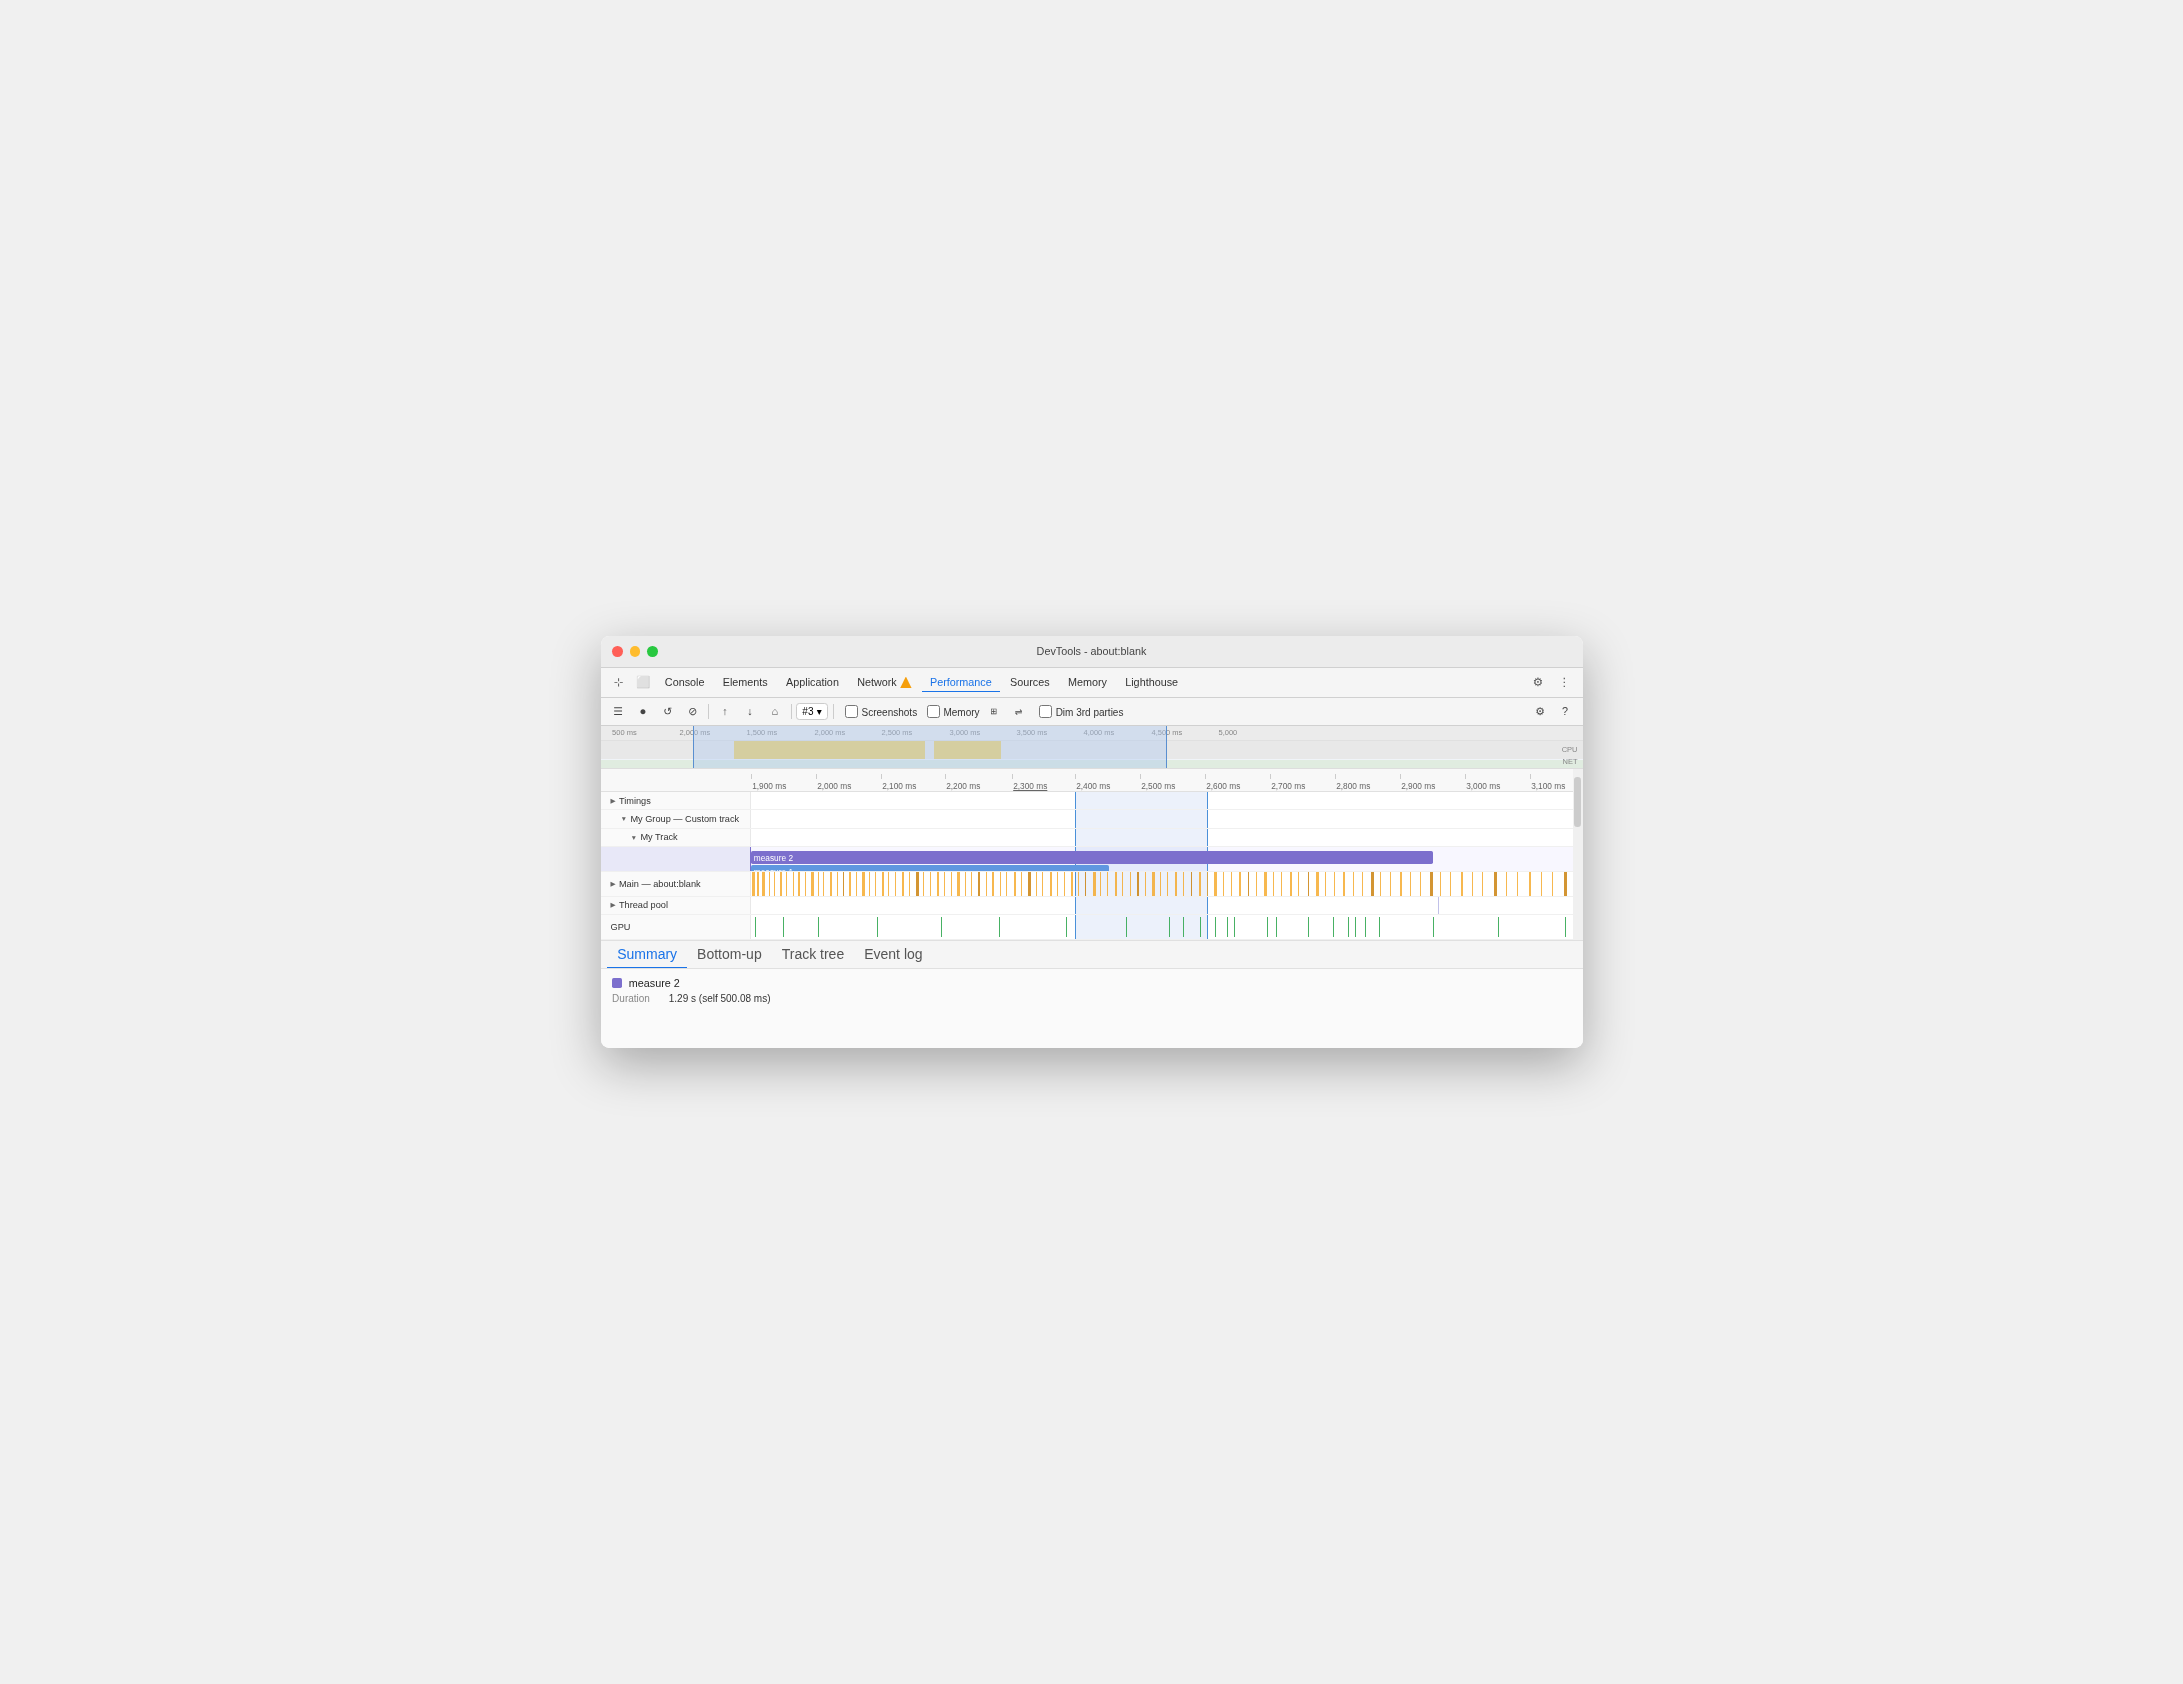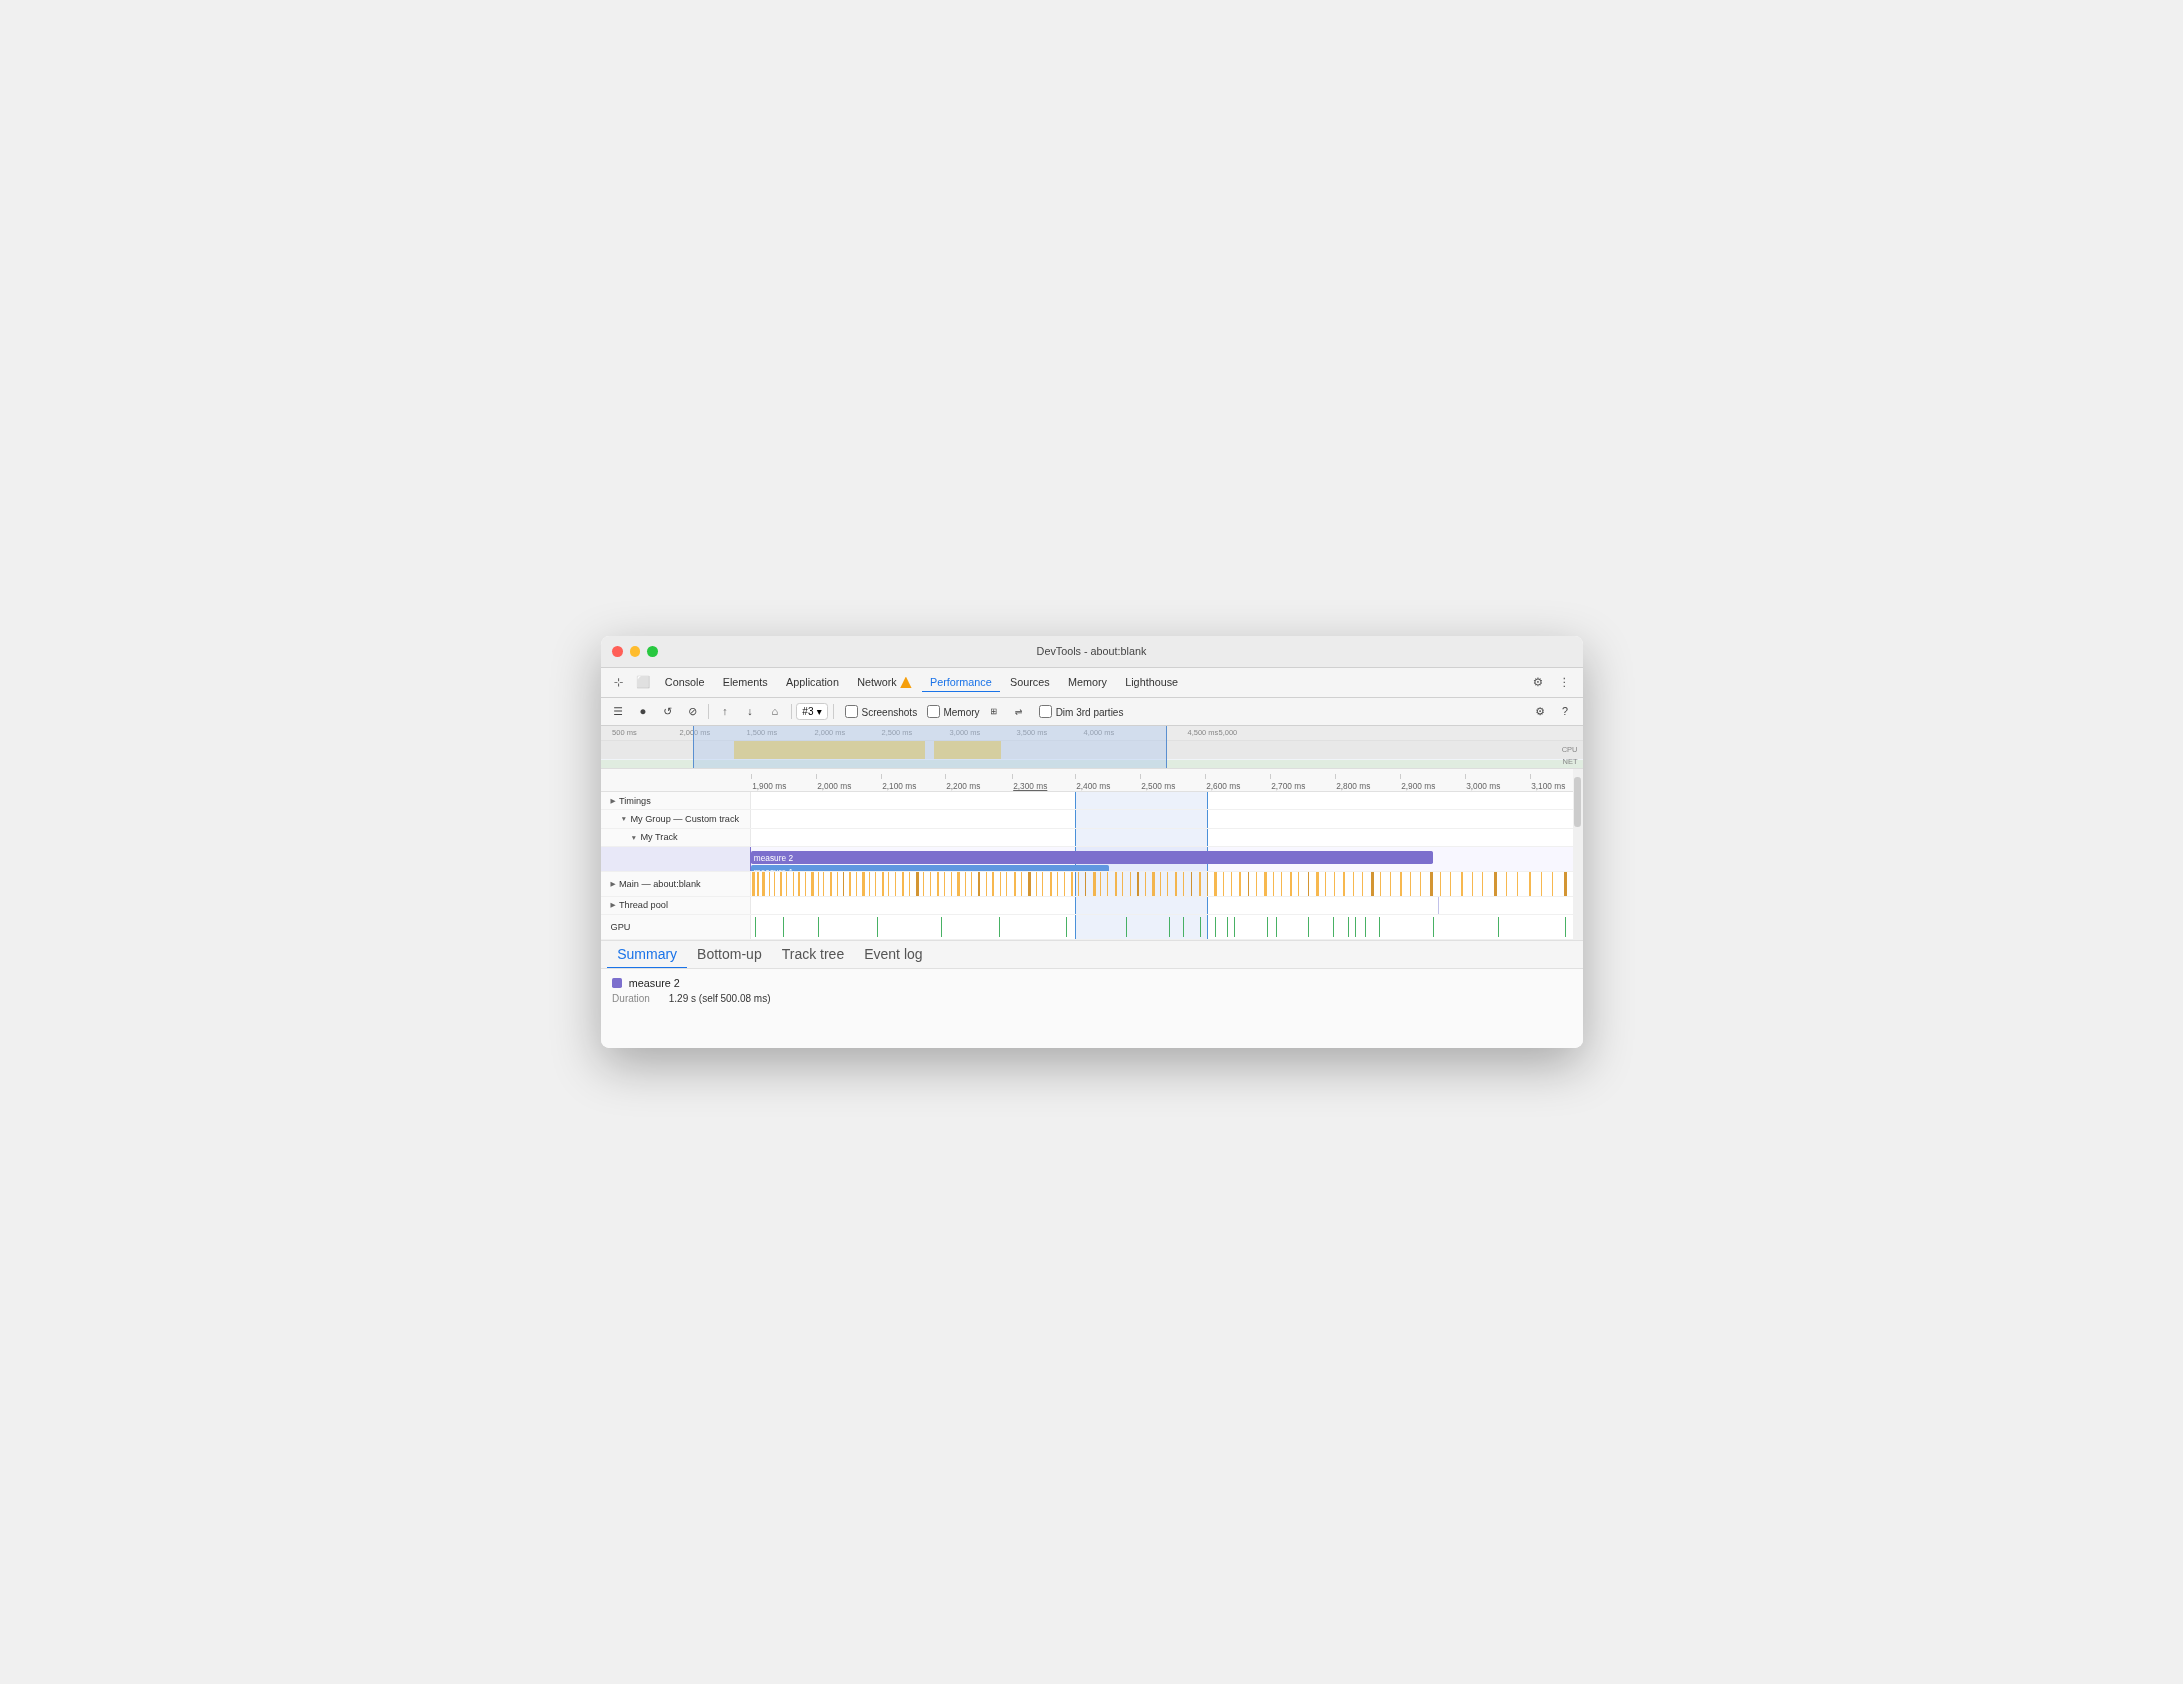--- a/index.html
+++ b/index.html
@@ -488,21 +488,21 @@
   <div class="mini-overview">
     <div class="mini-timeline-ruler">
       <div class="mini-tick" style="left:11.6px;">500 ms</div>
       <div class="mini-tick" style="left:79px;">2,000 ms</div>
       <div class="mini-tick" style="left:146px;">1,500 ms</div>
       <div class="mini-tick" style="left:214px;">2,000 ms</div>
       <div class="mini-tick" style="left:281px;">2,500 ms</div>
       <div class="mini-tick" style="left:349px;">3,000 ms</div>
       <div class="mini-tick" style="left:416px;">3,500 ms</div>
       <div class="mini-tick" style="left:483px;">4,000 ms</div>
-      <div class="mini-tick" style="left:551px;margin-left:36px;">4,500 ms</div>
+      <div class="mini-tick" style="left:551px;">4,500 ms</div>
       <div class="mini-tick" style="left:618px;">5,000</div>
     </div>
     <div class="mini-cpu">
 
       <div class="mini-cpu-fill" style="left:133px; width:191px;"></div>
       <div class="mini-cpu-fill" style="left:333px; width:67px;"></div>
     </div>
     <div class="mini-net"></div>
 
     <div class="mini-viewport" style="left:92px; width:474px; top:0; bottom:0;"></div>

